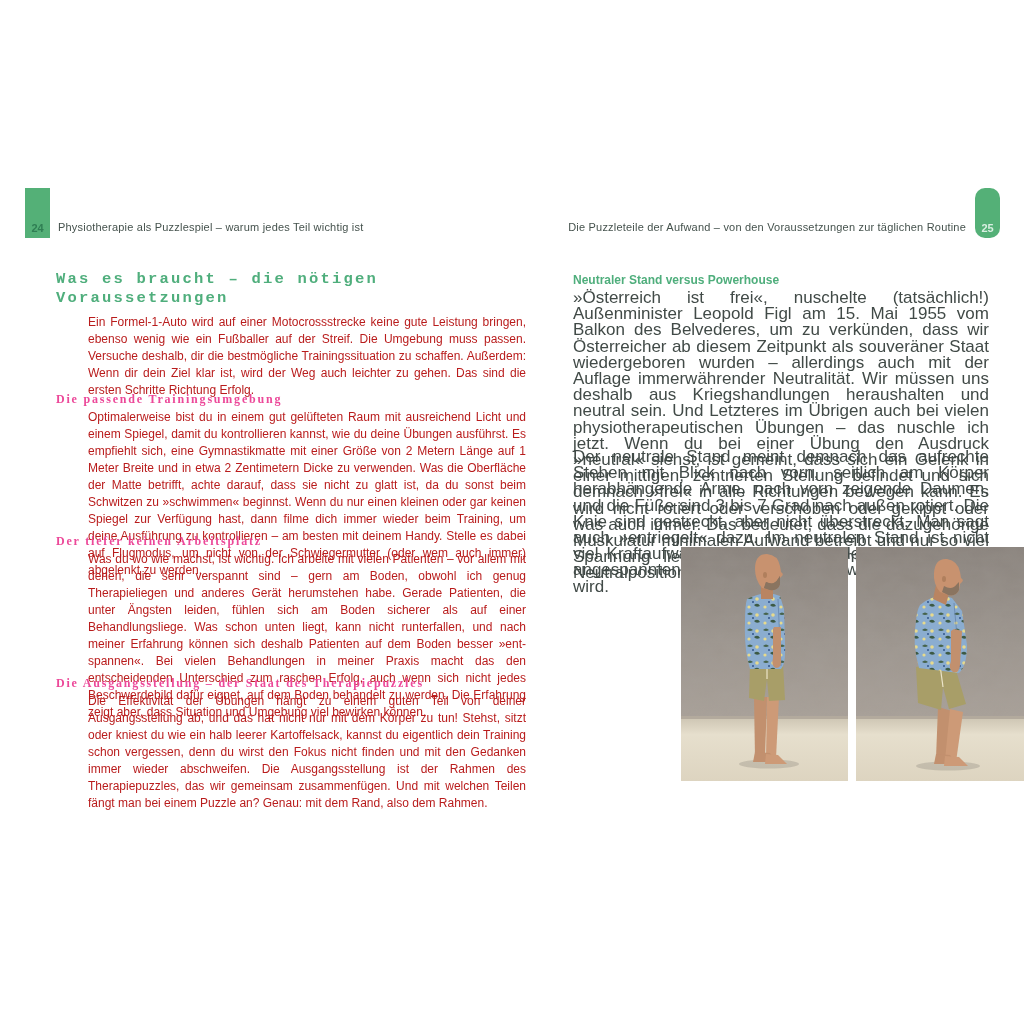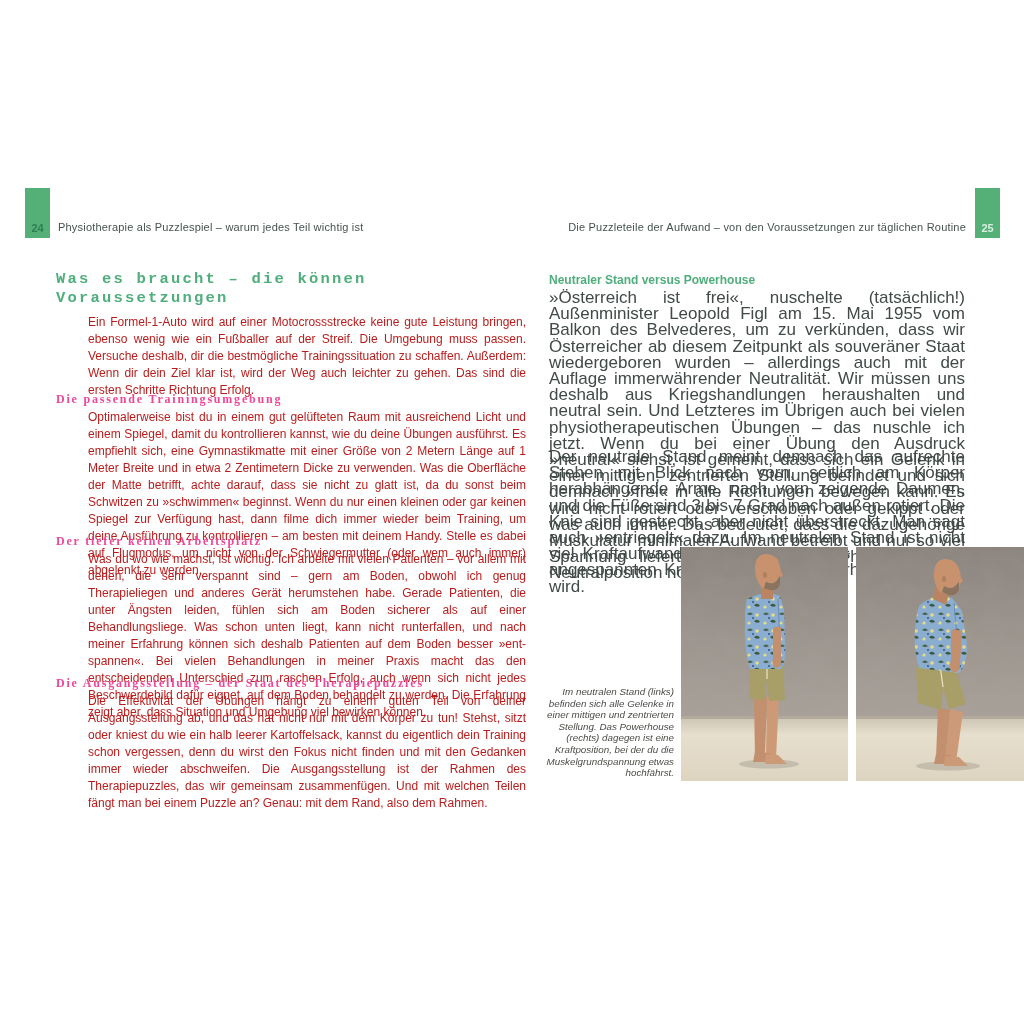--- a/index.html
+++ b/index.html
@@ -4,28 +4,28 @@
 <style>
   html,body{margin:0;padding:0;}
   body{background:#ffffff;font-family:"Liberation Sans",sans-serif;}
   #spread{position:relative;width:1024px;height:1024px;background:#ffffff;overflow:hidden;}
 
   
   .pagenum-box{position:absolute;top:188px;width:25px;height:50px;background:#54b077;}
   .pagenum-box .num{position:absolute;bottom:4px;left:0;right:0;text-align:center;
     font-size:11px;font-weight:bold;}
   #box-left{left:25px;} #box-left .num{color:#2f7e53;}
-  #box-right{left:975px;} #box-right .num{color:#d9efe2;}
+  #box-right{left:975px;border-radius:10px;} #box-right .num{color:#d9efe2;}
   .running-head{position:absolute;top:221px;font-size:11px;color:#45524d;letter-spacing:.2px;text-align:right;}
   #rh-left{left:58px;}
   #rh-right{right:58px;text-align:right;}
 
   
   .colL{position:absolute;left:56px;width:438px;}
-  .colR{position:absolute;left:528px;width:416px;padding-left:21px;}
+  .colR{position:absolute;left:552px;width:416px;padding-left:21px;}
 
   .tw-title{font-family:"Liberation Mono","DejaVu Sans Mono",monospace;
     color:#4fae7c;font-weight:bold;font-size:15.5px;line-height:19px;letter-spacing:2.2px;}
   .tw-sub{font-family:Liberation Serif, serif;
     color:#ec4899;font-weight:bold;font-size:12px;line-height:15px;letter-spacing:1.8px;}
   .body-text{font-size:12px;line-height:17px;color:#b91c1c;text-align:justify;margin-left:32px;}
   .body-text-r{font-size:17px;line-height:16.2px;color:#414a47;text-align:justify;}
   .green-head{font-size:12px;font-weight:bold;color:#4fae7c;}
 
   .caption{position:absolute;left:544px;top:686px;width:130px;text-align:right;
@@ -45,39 +45,38 @@
     <div class="num">24</div>
   </div>
   <div class="running-head" id="rh-left">Physiotherapie als Puzzlespiel – warum jedes Teil wichtig ist</div>
 
   <div class="pagenum-box" id="box-right">
     <div class="num">25</div>
   </div>
   <div class="running-head" id="rh-right">Die Puzzleteile der Aufwand – von den Voraussetzungen zur täglichen Routine</div>
 
   <div class="colL tw-title" style="top:270px;">
-    <div>Was es braucht – die können Voraussetzungen</div>
+    <div>Was es braucht – die nötigen Voraussetzungen</div>
   </div>
 
   <div class="colL body-text" style="top:314px;">Ein Formel-1-Auto wird auf einer Motocrossstrecke keine gute Leistung bringen, ebenso wenig wie ein Fußballer auf der Streif. Die Umgebung muss passen. Versuche deshalb, dir die bestmögliche Trainingssituation zu schaffen. Außerdem: Wenn dir dein Ziel klar ist, wird der Weg auch leichter zu gehen. Das sind die ersten Schritte Richtung Erfolg.</div>
 
   <div class="colL tw-sub" style="top:392px;">Die passende Trainingsumgebung</div>
   <div class="colL body-text" style="top:409px;">Optimalerweise bist du in einem gut gelüfteten Raum mit ausreichend Licht und einem Spiegel, damit du kontrollieren kannst, wie du deine Übungen ausführst. Es empfiehlt sich, eine Gymnastikmatte mit einer Größe von 2 Metern Länge auf 1 Meter Breite und in etwa 2 Zentimetern Dicke zu verwenden. Was die Oberfläche der Matte betrifft, achte darauf, dass sie nicht zu glatt ist, da du sonst beim Schwitzen zu »schwimmen« beginnst. Wenn du nur einen kleinen oder gar keinen Spiegel zur Verfügung hast, dann filme dich immer wieder beim Training, um deine Ausführung zu kontrollieren – am besten mit deinem Handy. Stelle es dabei auf Flugmodus, um nicht von der Schwiegermutter (oder wem auch immer) abgelenkt zu werden.</div>
 
   <div class="colL tw-sub" style="top:534px;">Der tiefer keinen Arbeitsplatz</div>
   <div class="colL body-text" style="top:551px;">Was du wo wie machst, ist wichtig. Ich arbeite mit vielen Patienten – vor allem mit denen, die sehr verspannt sind – gern am Boden, obwohl ich genug Therapieliegen und anderes Gerät herumstehen habe. Gerade Patienten, die unter Ängsten leiden, fühlen sich am Boden sicherer als auf einer Behandlungsliege. Was schon unten liegt, kann nicht runterfallen, und nach meiner Erfahrung können sich deshalb Patienten auf dem Boden besser »ent-spannen«. Bei vielen Behandlungen in meiner Praxis macht das den entscheidenden Unterschied zum raschen Erfolg, auch wenn sich nicht jedes Beschwerdebild dafür eignet, auf dem Boden behandelt zu werden. Die Erfahrung zeigt aber, dass Situation und Umgebung viel bewirken können.</div>
 
   <div class="colL tw-sub" style="top:676px;">Die Ausgangsstellung – der Staat des Therapiepuzzles</div>
   <div class="colL body-text" style="top:693px;">Die Effektivität der Übungen hängt zu einem guten Teil von deiner Ausgangsstellung ab, und das hat nicht nur mit dem Körper zu tun! Stehst, sitzt oder kniest du wie ein halb leerer Kartoffelsack, kannst du eigentlich dein Training schon vergessen, denn du wirst den Fokus nicht finden und mit den Gedanken immer wieder abschweifen. Die Ausgangsstellung ist der Rahmen des Therapiepuzzles, das wir gemeinsam zusammenfügen. Und mit welchen Teilen fängt man bei einem Puzzle an? Genau: mit dem Rand, also dem Rahmen.</div>
 
   <div class="colR green-head" style="top:273px;">Neutraler Stand versus Powerhouse</div>
   <div class="colR body-text-r" style="top:290px;">»Österreich ist frei«, nuschelte (tatsächlich!) Außenminister Leopold Figl am 15. Mai 1955 vom Balkon des Belvederes, um zu verkünden, dass wir Österreicher ab diesem Zeitpunkt als souveräner Staat wiedergeboren wurden – allerdings auch mit der Auflage immerwährender Neutralität. Wir müssen uns deshalb aus Kriegshandlungen heraushalten und neutral sein. Und Letzteres im Übrigen auch bei vielen physiotherapeutischen Übungen – das nuschle ich jetzt. Wenn du bei einer Übung den Ausdruck »neutral« siehst, ist gemeint, dass sich ein Gelenk in einer mittigen, zentrierten Stellung befindet und sich demnach »frei« in alle Richtungen bewegen kann. Es wird nicht rotiert oder verschoben oder gekippt oder was auch immer. Das bedeutet, dass die dazugehörige Muskulatur minimalen Aufwand betreibt und nur so viel Spannung liefert, wie zur Aufrechterhaltung dieser Neutralposition notwendig ist.</div>
   <div class="colR body-text-r" style="top:449px;">Der neutrale Stand meint demnach das aufrechte Stehen mit Blick nach vorn, seitlich am Körper herabhängende Arme, nach vorn zeigende Daumen, und die Füße sind 3 bis 7 Grad nach außen rotiert. Die Knie sind gestreckt, aber nicht überstreckt. Man sagt auch »entriegelt« dazu. Im neutralen Stand ist nicht viel Kraftaufwand nötig – ganz anders ist das in der angespannten Kraftposition, die Powerhouse genannt wird.</div>
 
-  <div class="caption">Im neutralen Stand (links) befinden sich alle Gelenke in einer mittigen und zentrierten Stellung. Das Powerhouse (rechts) dagegen ist eine Kraftposition, bei der du die Muskelgrundspannung etwas hochfährst.</div>
 
   <figure class="photo" id="photo-neutral" style="margin:0;">
     <svg viewBox="0 0 167 234" preserveAspectRatio="none">
       <defs>
         <linearGradient id="wallA" x1="0" y1="0" x2="0" y2="1">
           <stop offset="0" stop-color="#8a837d"></stop>
             <stop offset=".55" stop-color="#9c958e"></stop>
           <stop offset="1" stop-color="#a8a098"></stop>
         </linearGradient>
         <linearGradient id="floorA" x1="0" y1="0" x2="0" y2="1">

